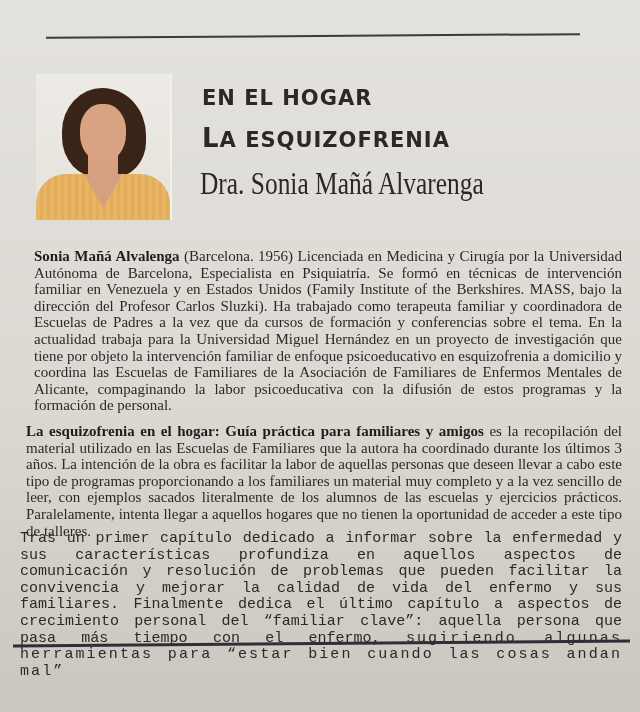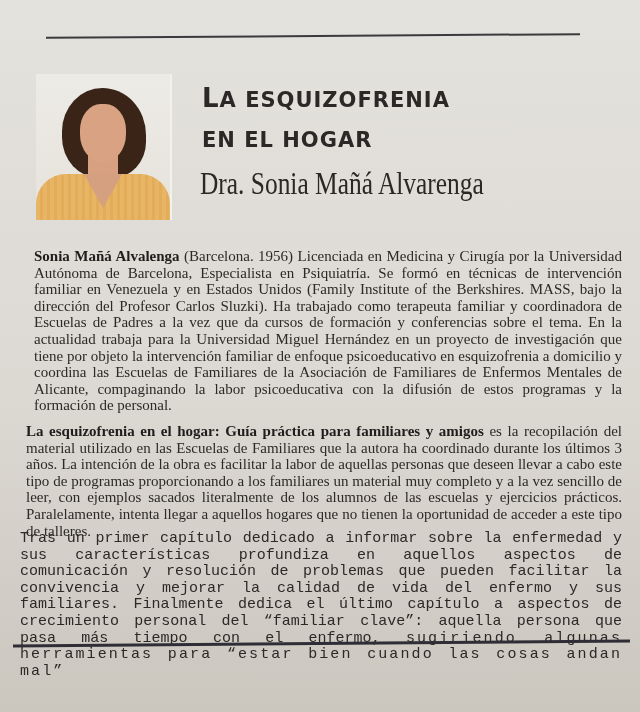--- a/index.html
+++ b/index.html
@@ -78,22 +78,22 @@
 <div class="photo">
   <div class="bg"></div>
   <div class="hair"></div>
   <div class="neck"></div>
   <div class="face"></div>
   <div class="sweater"></div>
   <div class="vneck"></div>
 </div>
 
 <div class="title">
+  <span class="line">EN EL HOGAR</span>
   <span class="line"><span class="big">L</span><span>A ESQUIZOFRENIA</span></span>
-  <span class="line">EN EL HOGAR</span>
 </div>
 
 <div class="author">Dra. Sonia Mañá Alvarenga</div>
 
 <p class="para p1"><b>Sonia Mañá Alvalenga</b><span> (Barcelona. 1956) Licenciada en Medicina y Cirugía por la Universidad Autónoma de Barcelona, Especialista en Psiquiatría. Se formó en técnicas de intervención familiar en Venezuela y en Estados Unidos (Family Institute of the Berkshires. MASS, bajo la dirección del Profesor Carlos Sluzki). Ha trabajado como terapeuta familiar y coordinadora de Escuelas de Padres a la vez que da cursos de formación y conferencias sobre el tema. En la actualidad trabaja para la Universidad Miguel Hernández en un proyecto de investigación que tiene por objeto la intervención familiar de enfoque psicoeducativo en esquizofrenia a domicilio y coordina las Escuelas de Familiares de la Asociación de Familiares de Enfermos Mentales de Alicante, compaginando la labor psicoeducativa con la difusión de estos programas y la formación de personal.</span></p>
 
 <p class="para p2"><b>La esquizofrenia en el hogar: Guía práctica para familiares y amigos</b><span> es la recopilación del material utilizado en las Escuelas de Familiares que la autora ha coordinado durante los últimos 3 años. La intención de la obra es facilitar la labor de aquellas personas que deseen llevar a cabo este tipo de programas proporcionando a los familiares un material muy completo y a la vez sencillo de leer, con ejemplos sacados literalmente de los alumnos de las escuelas y ejercicios prácticos. Paralelamente, intenta llegar a aquellos hogares que no tienen la oportunidad de acceder a este tipo de talleres.</span></p>
 
 <p class="para p3"><span>Tras un primer capítulo dedicado a informar sobre la enfermedad y sus características profundiza en aquellos aspectos de comunicación y resolución de problemas que pueden facilitar la convivencia y mejorar la calidad de vida del enfermo y sus familiares. Finalmente dedica el último capítulo a aspectos de crecimiento personal del “familiar clave”: aquella persona que pasa más tiempo con el enfermo,</span> <span class="spaced">sugiriendo algunas herramientas para “estar bien cuando las cosas andan mal”</span></p>
 

